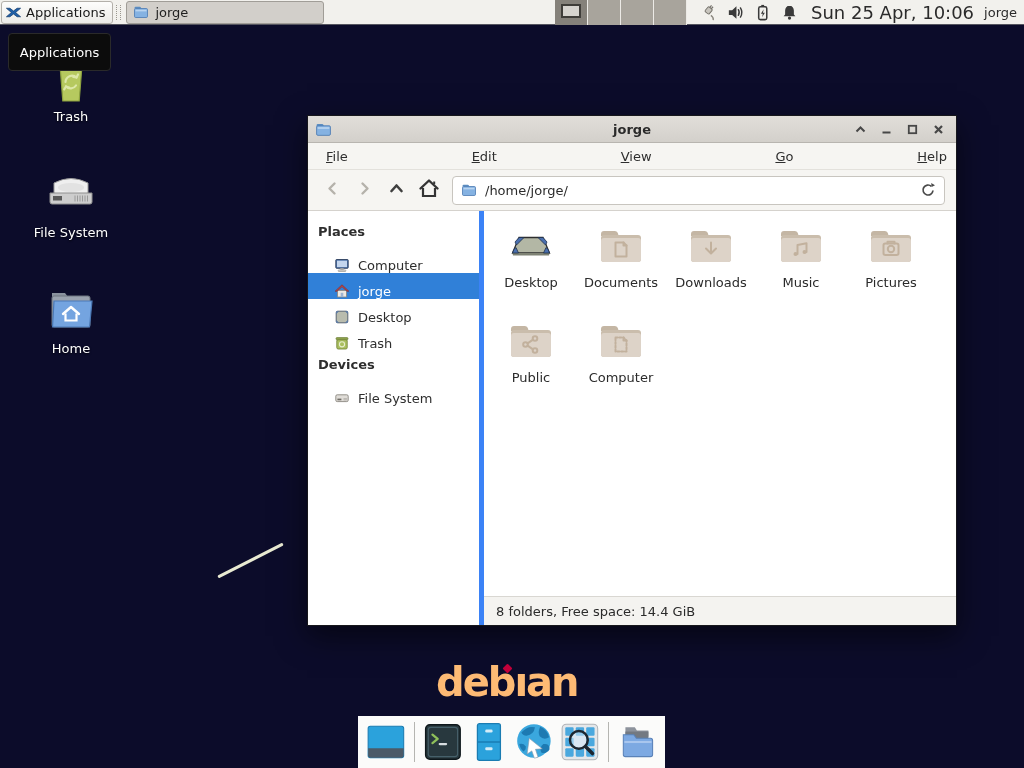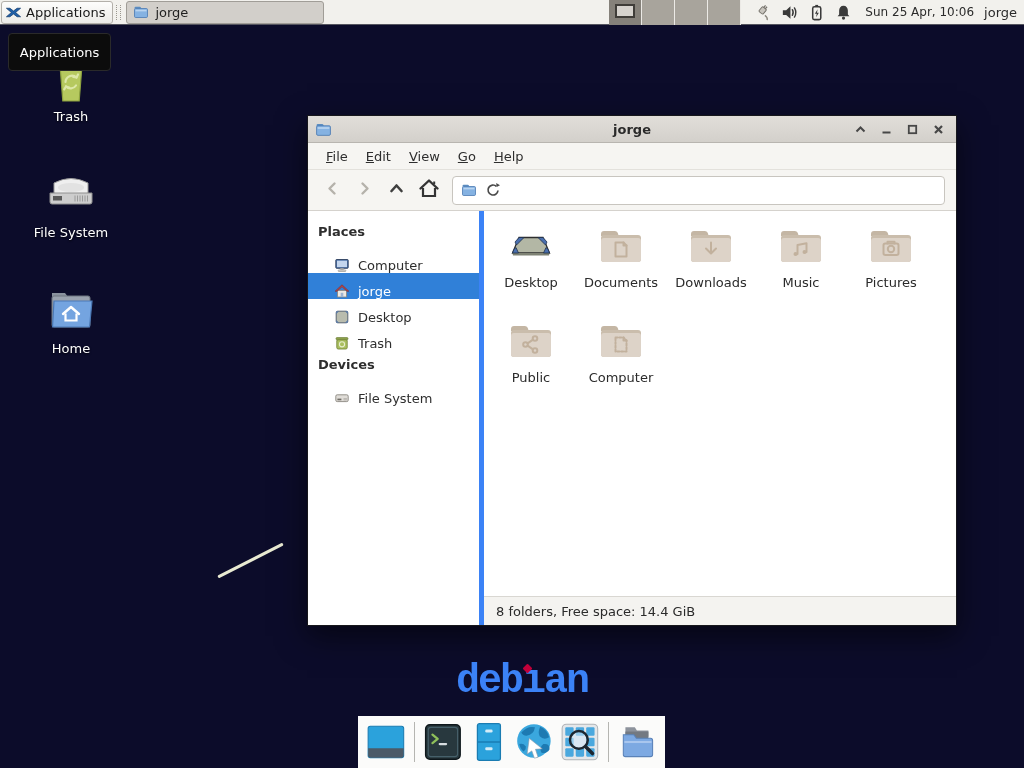--- a/index.html
+++ b/index.html
@@ -36,21 +36,21 @@
   .task-btn .ticon { width:16px; height:16px; flex:0 0 16px; }
   .ws { display:flex; height:25px; }
   .ws-cell { width:33px; height:100%; background:#a8a49c;
     border-right:1px solid #eceae6; position:relative; }
   .ws-cell.active { background:#85817a; }
   .ws-win { position:absolute; left:6px; top:4px; width:20px; height:14px;
     background:#d6d3ce; border:2px solid #3f3d39; }
   .tray { display:flex; align-items:center; gap:8px; padding:0 8px 0 12px; }
   .tray-icon { width:19px; height:19px; }
   .tray-icon svg { width:100%; height:100%; display:block; }
-  .clock { font-size:12px; color:#2b2b2b; padding:0 10px 0 4px; white-space:nowrap; }
+  .clock { font-size:18px; color:#2b2b2b; padding:0 10px 0 4px; white-space:nowrap; }
   .user { font-size:13px; color:#2b2b2b; padding-right:7px; }
 
   
   #tooltip {
     position:absolute; left:8px; top:33px; width:103px; height:38px;
     background:#0c0c0c; border:1px solid #2a2a2a; border-radius:4px;
     color:#fff; font-size:13px;
     display:flex; align-items:center; justify-content:center; z-index:50;
   }
 
@@ -77,21 +77,21 @@
     border-bottom:1px solid #b8b5b0; }
   .tb-icon { width:17px; height:17px; margin-left:7px; z-index:1; }
   .tb-icon svg { width:100%; height:100%; display:block; }
   .tb-title { position:absolute; left:0; right:0; text-align:center;
     font-weight:bold; font-size:13px; color:#2a2a2a; }
   .tb-controls { margin-left:auto; display:flex; gap:13px; padding-right:11px; z-index:1; }
   .winbtn { width:13px; height:13px; }
   .winbtn svg { width:100%; height:100%; display:block; }
 
   .menubar { flex:0 0 27px; background:#f6f5f2; display:flex; align-items:center;
-    padding-left:9px; border-bottom:1px solid #e3e1dc; font-size:13px; color:#2e2e2e; }
+    padding-left:9px; border-bottom:1px solid #e3e1dc; font-size:13px; color:#2e2e2e;justify-content:space-between; }
   .menu-item { padding:4px 9px; }
 
   .toolbar { flex:0 0 41px; background:#f6f5f2; border-bottom:1px solid #d5d2cd;
     display:flex; align-items:center; padding:0 11px; }
   .nav-btn { width:27px; height:27px; display:flex; align-items:center;
     justify-content:center; margin-right:5px; }
   .nav-btn svg { width:15px; height:15px; }
   .nav-btn.home svg { width:22px; height:22px; }
   .pathbar { flex:1; height:29px; margin-left:5px; background:#fff;
     border:1px solid #c8c5bf; border-radius:4px;
@@ -115,22 +115,22 @@
   .filegrid { flex:1; display:grid; grid-template-columns:repeat(5,90px);
     grid-auto-rows:95px; padding:9px 0 0 2px; align-content:start; }
   .file-item { display:flex; flex-direction:column; align-items:center; }
   .fi-icon { width:48px; height:48px; margin-top:2px; }
   .fi-icon svg { width:100%; height:100%; display:block; }
   .fi-label { font-size:13px; color:#2b2b2b; margin-top:5px; }
   .statusbar { flex:0 0 29px; background:#f4f3f0; border-top:1px solid #d9d7d2;
     display:flex; align-items:center; padding-left:12px; font-size:13px; color:#2b2b2b; }
 
   
-  #debian-logo { position:absolute; left:456px; top:662px; color:#3b82f6;
-    font-size:40px; font-weight:bold; letter-spacing:-2px; line-height:1;font-family:Liberation Mono, monospace; }
+  #debian-logo { position:absolute; left:436px; top:662px; color:#fdba74;
+    font-size:40px; font-weight:bold; letter-spacing:-2px; line-height:1; }
   #debian-logo .i-dot { position:absolute; width:7px; height:7px;
     background:#c2003a; transform:rotate(45deg); border-radius:1px; }
 
   
   #dock { position:absolute; left:358px; top:716px; width:307px; height:52px;
     background:#fbfbfa; display:flex; align-items:center; padding:0 7px; gap:4px; }
   .dock-item { width:42px; height:42px; }
   .dock-item svg { width:100%; height:100%; display:block; }
   .dock-sep { width:1px; height:40px; background:#b5b5b1; margin:0 3px; flex:0 0 1px; }
 </style>
@@ -314,20 +314,21 @@
           </svg></span>
       </span>
     <div class="pathbar">
       <span class="pb-folder">
           <svg viewBox="0 0 16 16">
             <path d="M1.5 4 q0-1.2 1.2-1.2 h4 q1 0 1.3 1 l0.3 0.8 H1.5 Z" fill="#5a8cc0"></path>
             <rect x="1.5" y="4.5" width="13" height="9" rx="1.2" fill="#85b2e2" stroke="#4a7ab2" stroke-width="0.8"></rect>
             <path d="M2.5 6.6 h11" stroke="#b9d4f0" stroke-width="1.6"></path>
           </svg>
         </span>
+      <span class="pb-text">/home/jorge/</span>
       <span class="pb-reload">
           <svg viewBox="0 0 16 16">
             <path d="M13 8.5 a5 5 0 1 1-1.6-4.2" stroke="#4a4a4a" stroke-width="1.7" fill="none"></path>
             <path d="M11.2 1 11.6 5 15 3.2 Z" fill="#4a4a4a"></path>
           </svg>
         </span>
     </div>
   </div>
   <div class="content">
     <div class="sidebar" id="sidebar">

